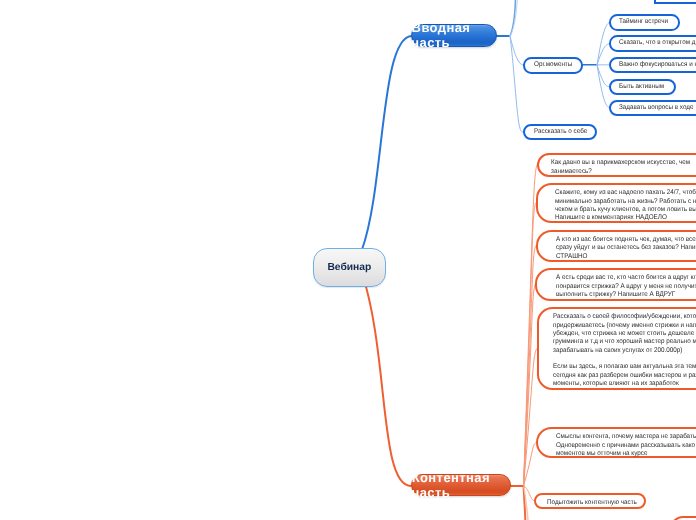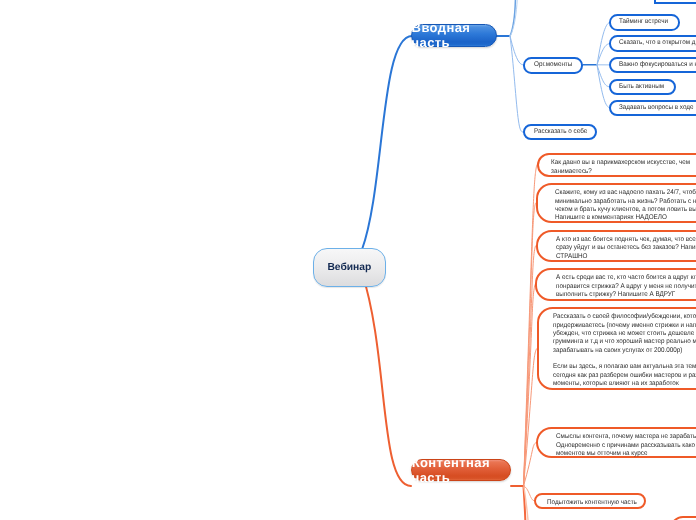--- a/index.html
+++ b/index.html
@@ -80,21 +80,21 @@
   </svg>
 
   <div class="root-node" style="left:312.9px;top:247.7px;width:73px;height:39px;">
     <span>Вебинар</span>
   </div>
 
   <div class="main-node blue" style="left:410.6px;top:23.9px;width:86.8px;height:22.9px;">
     <span>Вводная часть</span>
   </div>
 
-  <div class="main-node orange" style="left:410.7px;top:459px;width:100.1px;height:22px;">
+  <div class="main-node orange" style="left:410.7px;top:474px;width:100.1px;height:22px;">
     <span>Контентная часть</span>
   </div>
 
   <div class="leaf blue" style="left:523.0px;top:57.0px;width:60px;height:16.5px;padding-left:9.4px;border-radius:8.25px;">
     <span class="txt">Орг.моменты</span>
   </div>
   <div class="leaf blue" style="left:523.2px;top:124.2px;width:73.5px;height:16.3px;padding-left:9.2px;border-radius:8.15px;">
     <span class="txt">Рассказать о себе</span>
   </div>
   <div class="leaf blue" style="left:608.5px;top:13.9px;width:71px;height:16.7px;padding-left:8.8px;border-radius:8.35px;">

